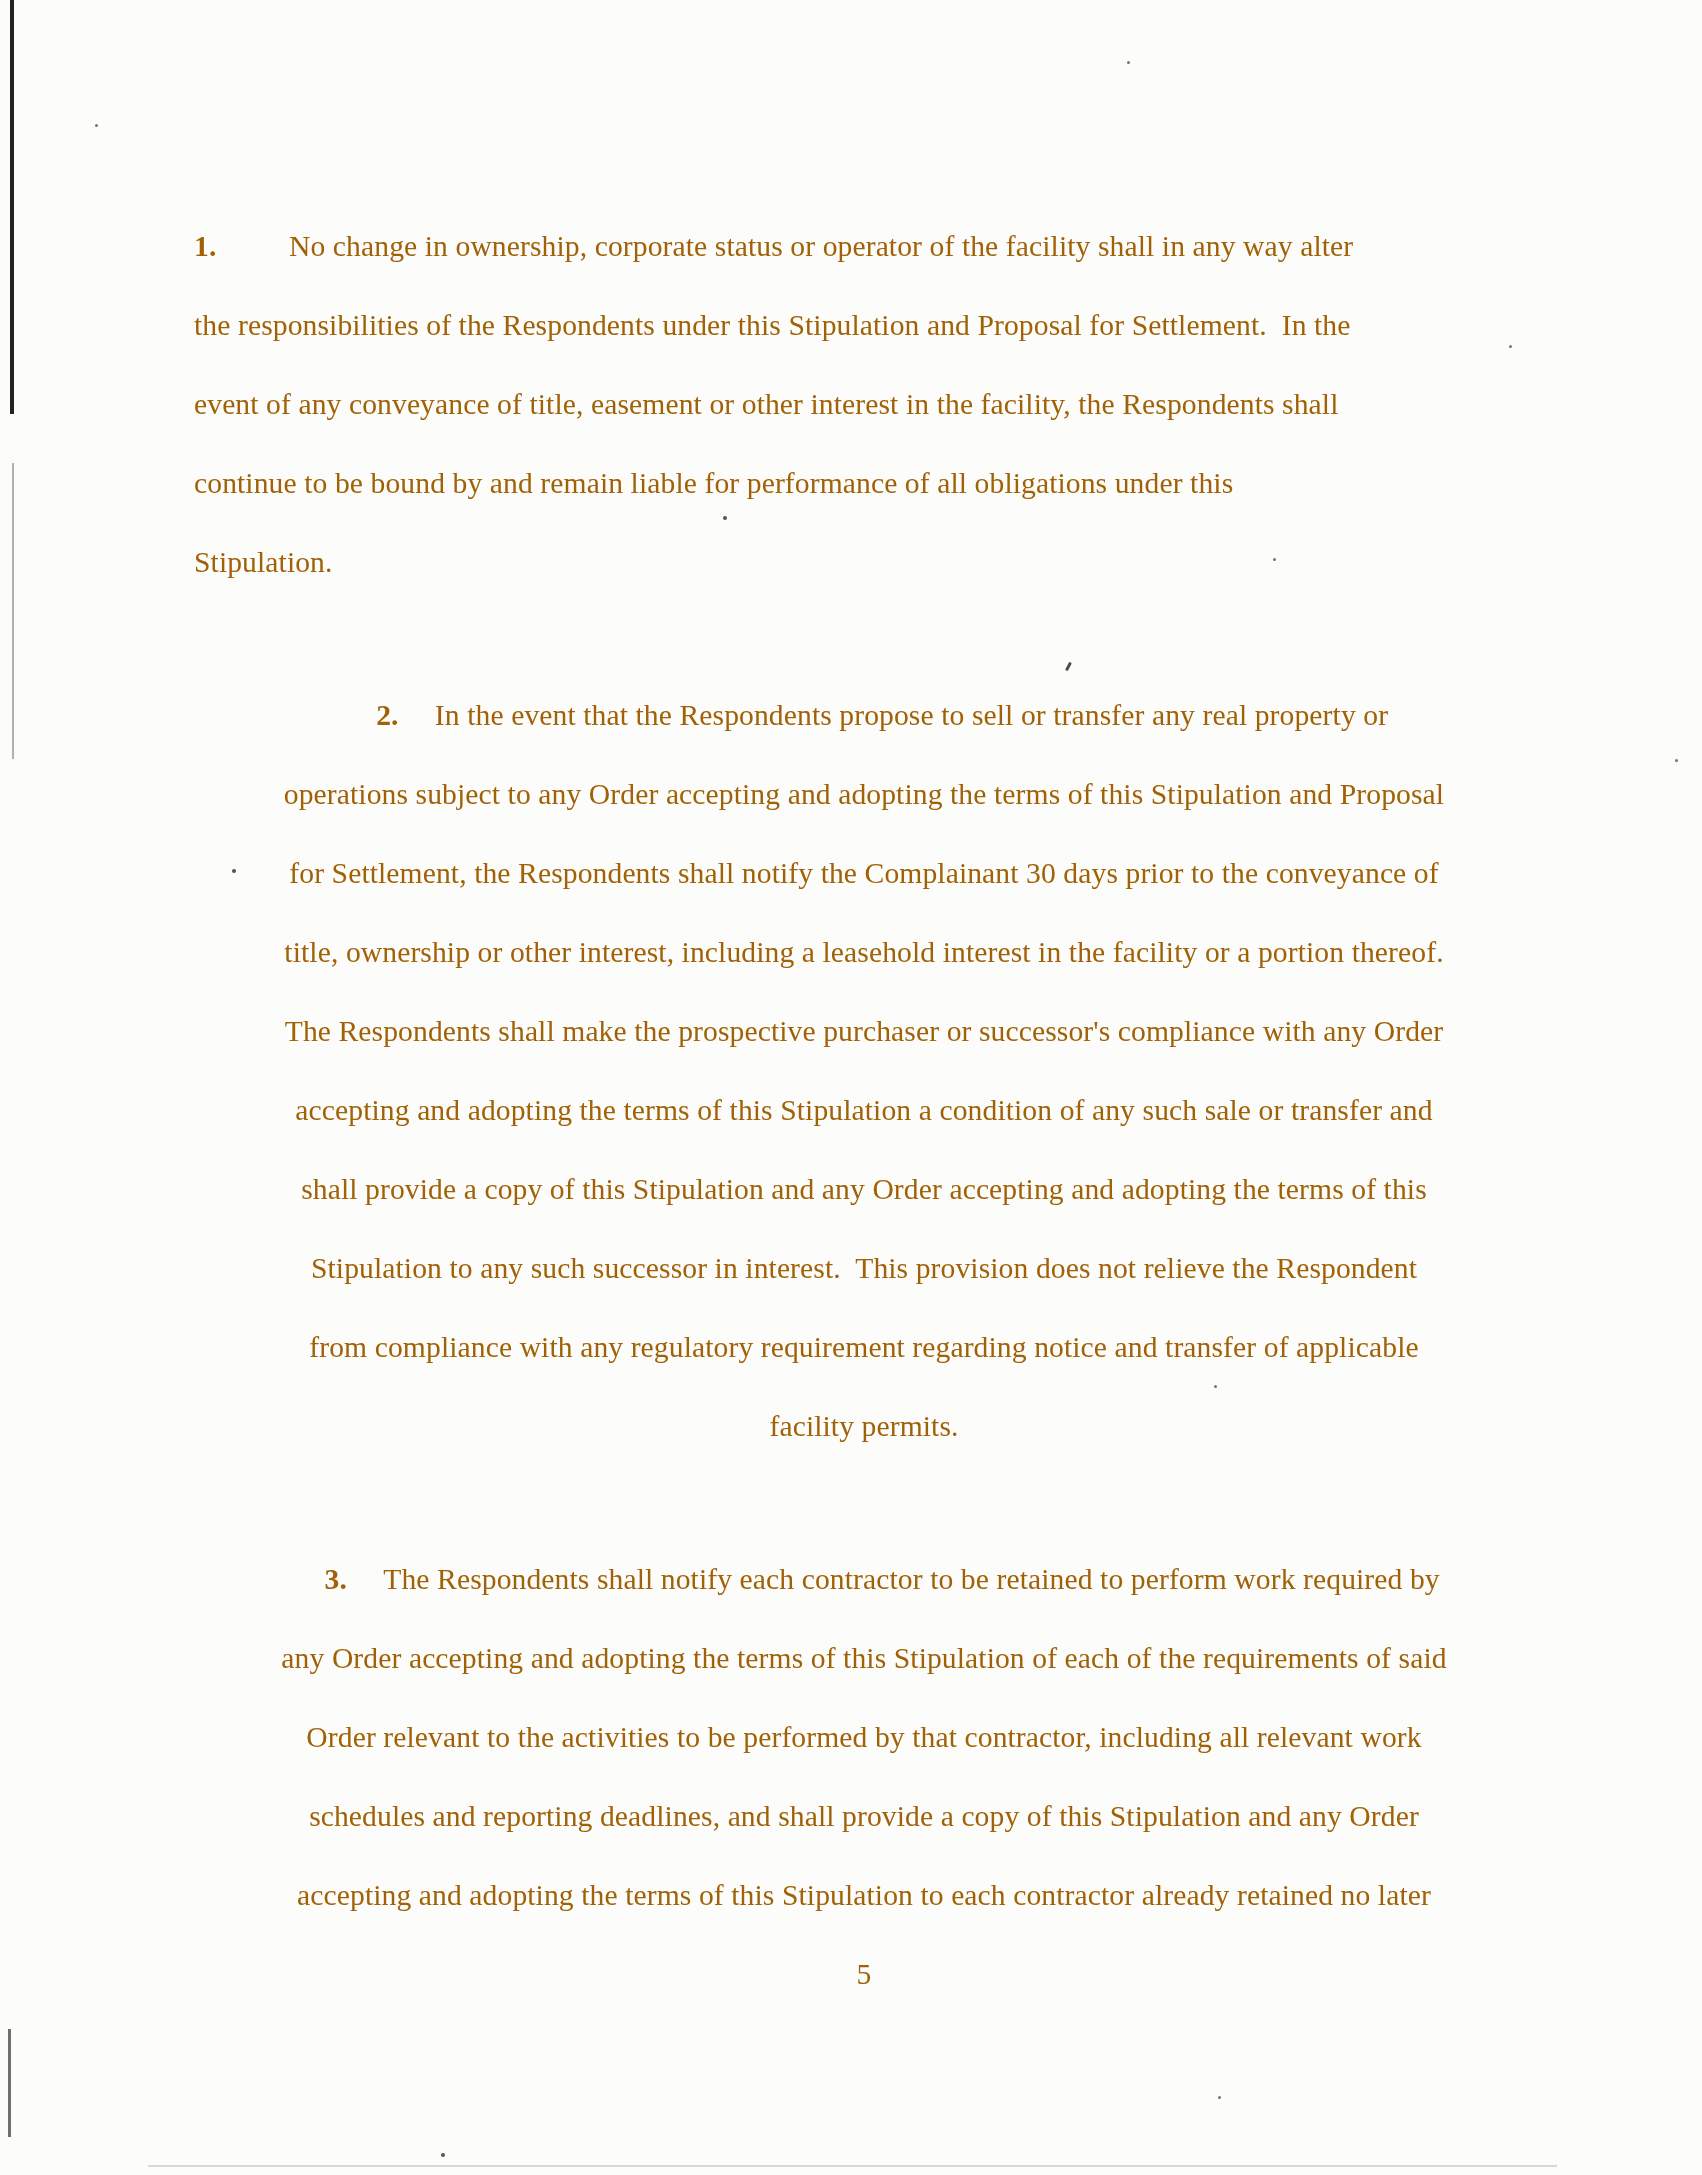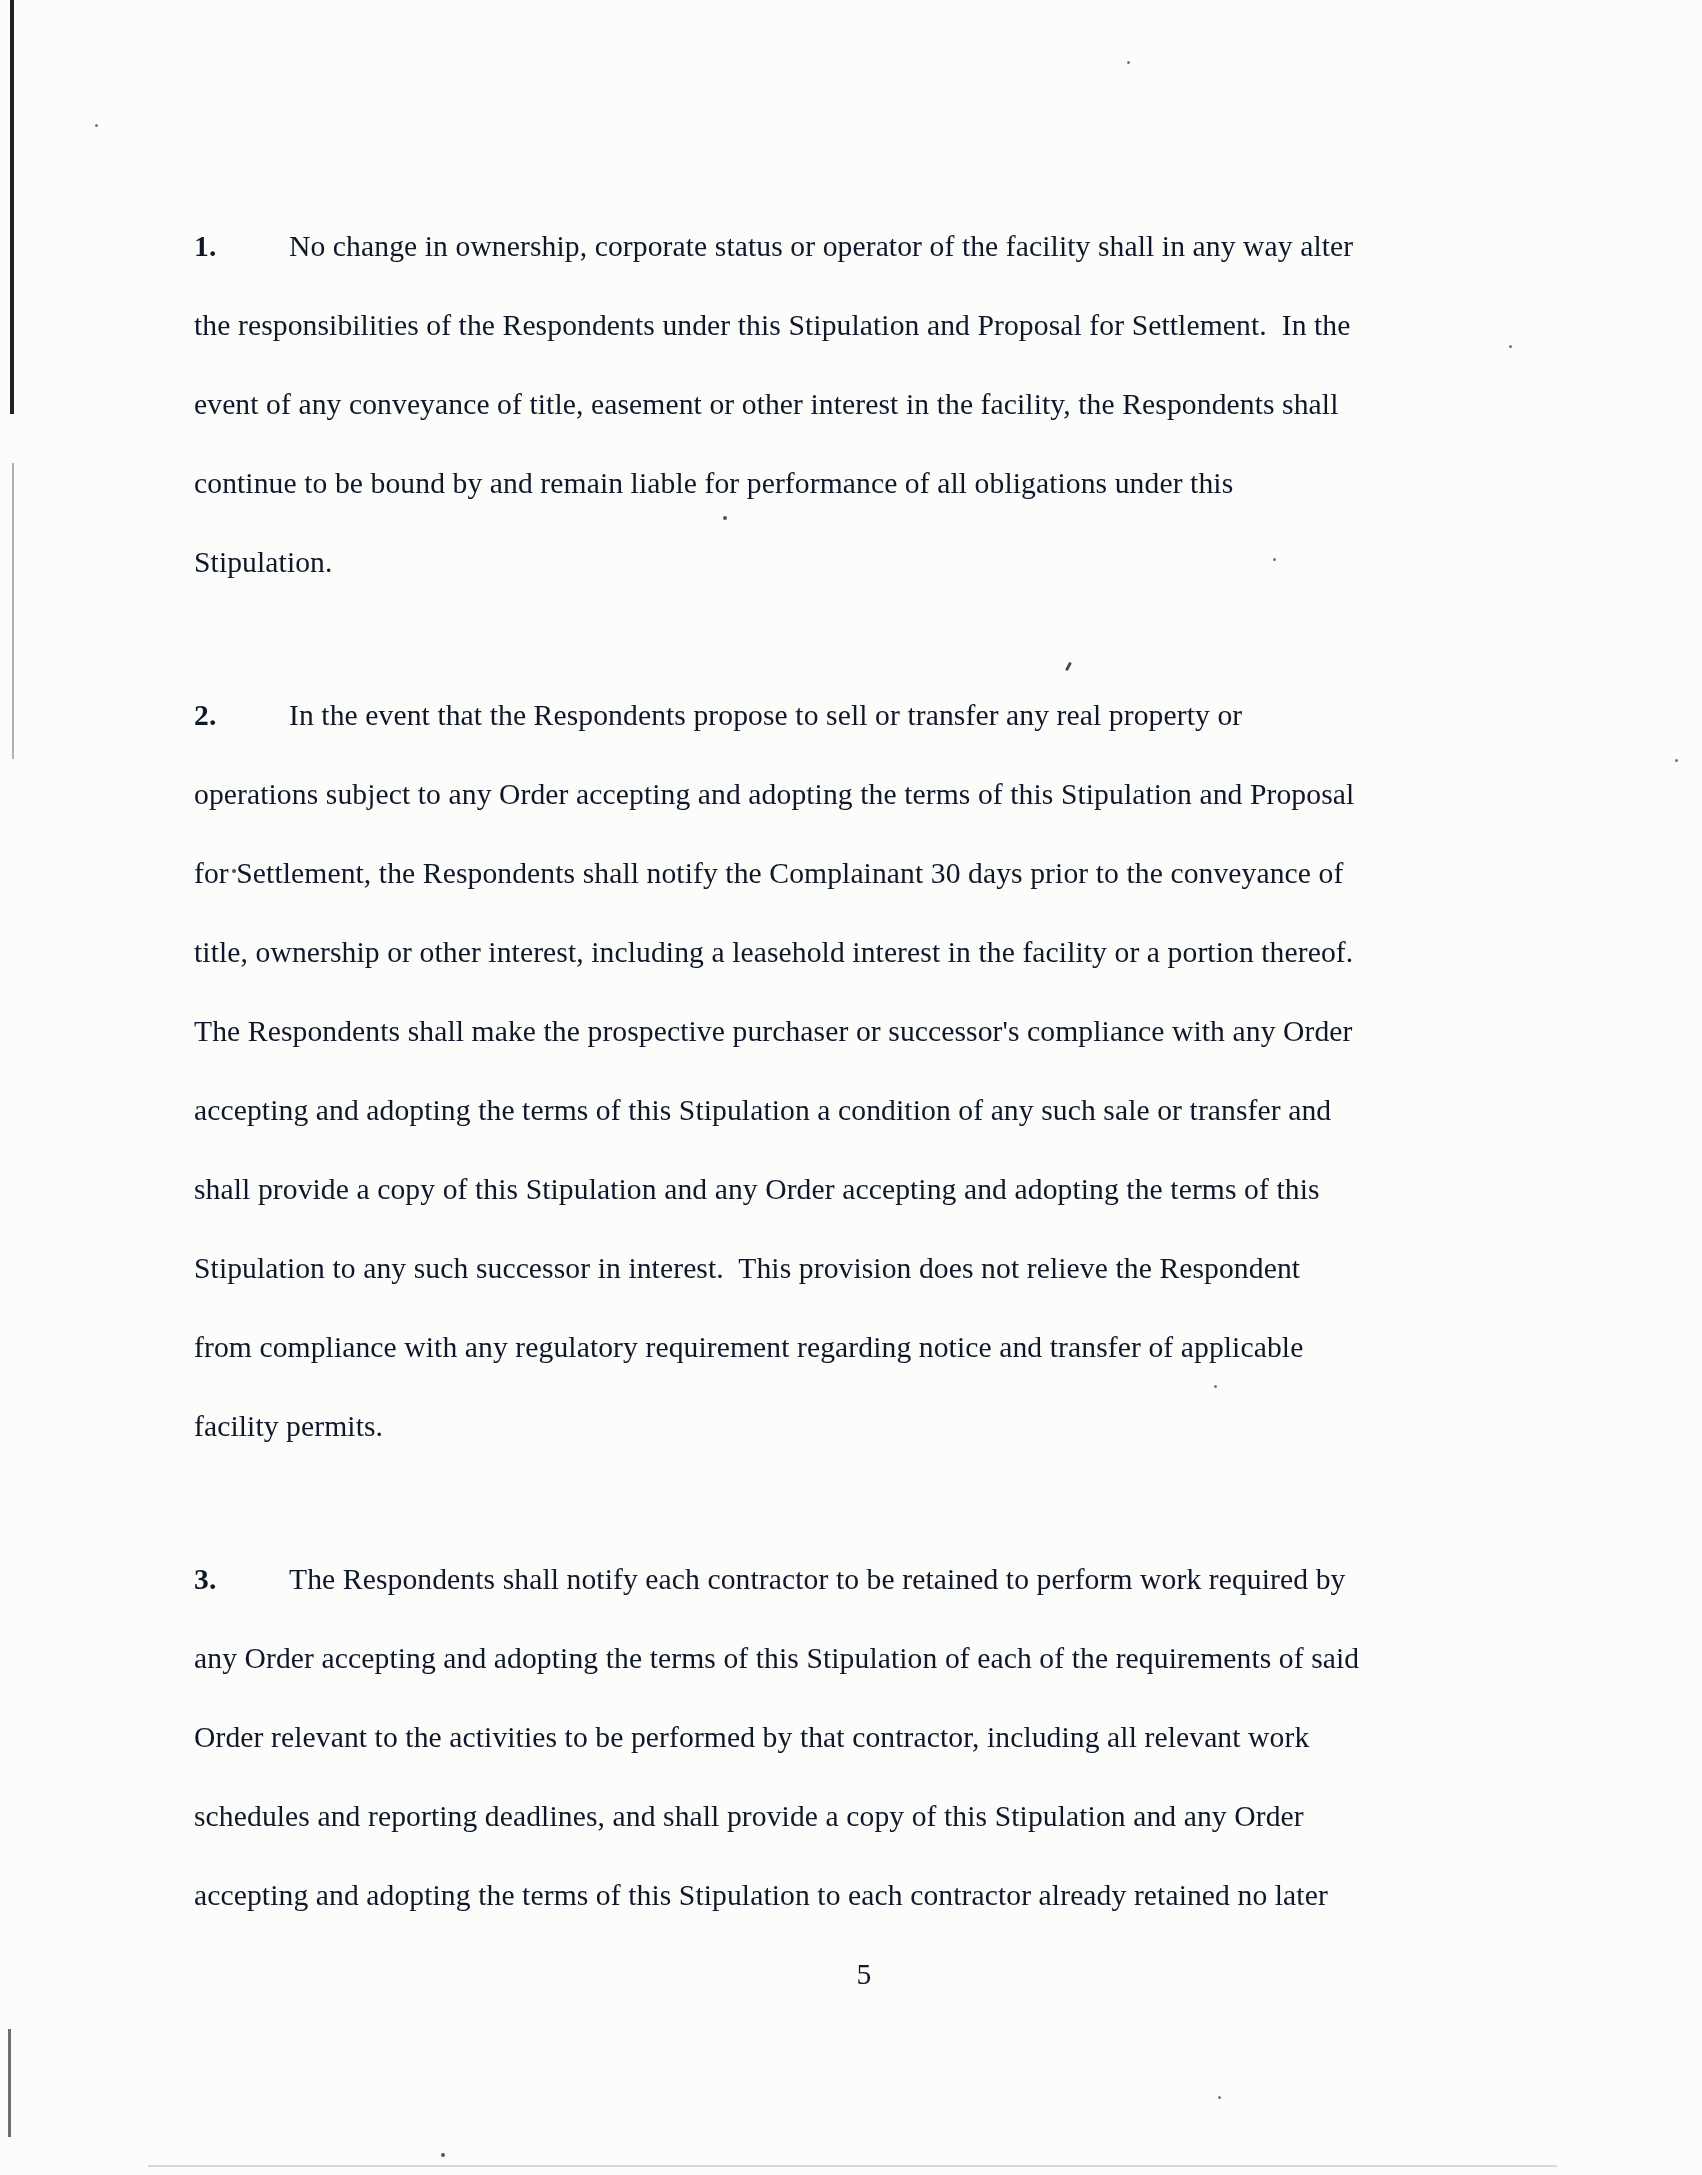--- a/index.html
+++ b/index.html
@@ -7,38 +7,39 @@
     padding: 0;
     background: #e9e9e7;
   }
   .page {
     position: relative;
     width: 1702px;
     height: 2175px;
     background: #fcfcfa;
     overflow: hidden;
     font-family: "Liberation Serif", "DejaVu Serif", serif;
-    color: #0f172a;
+    color: #a16207;
   }
   .content {
     position: absolute;
     left: 194px;
     top: 207px;
     width: 1340px;
   }
   .para {
     margin: 0;
     font-size: 29.6px;
     line-height: 79px;
     white-space: pre;
     tab-size: 95px;
     letter-spacing: 0.1px;
   }
   .para + .para {
     margin-top: 74px;
+    text-align: center;
   }
   .para-num {
     display: inline-block;
     width: 95px;
     font-weight: bold;
     white-space: pre;
   }
   .para-body {
     white-space: pre;
   }

